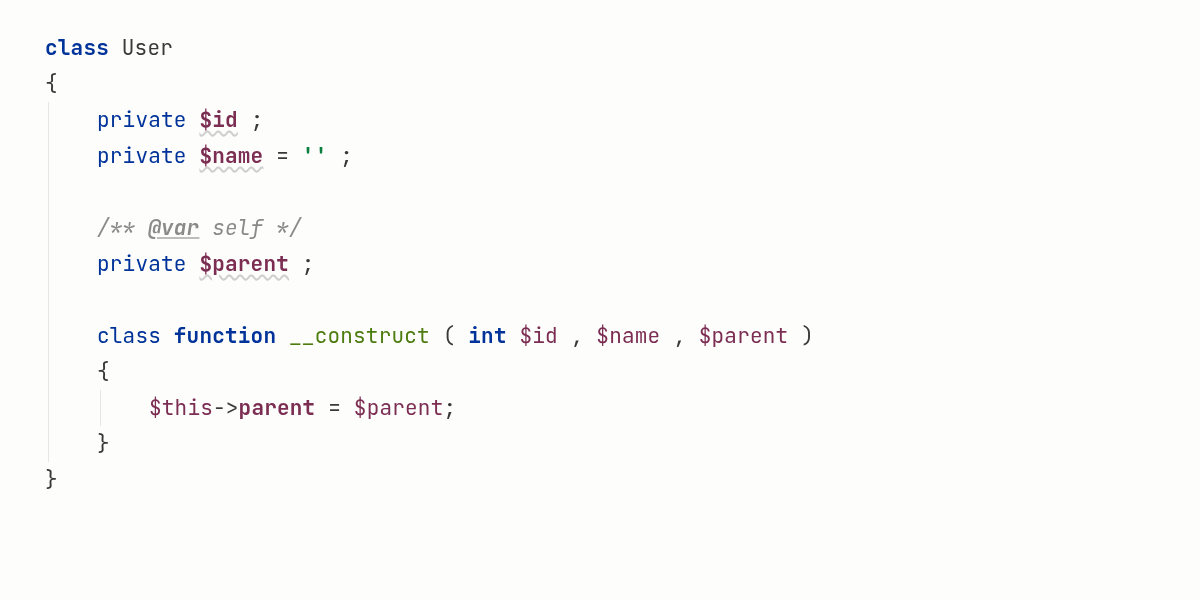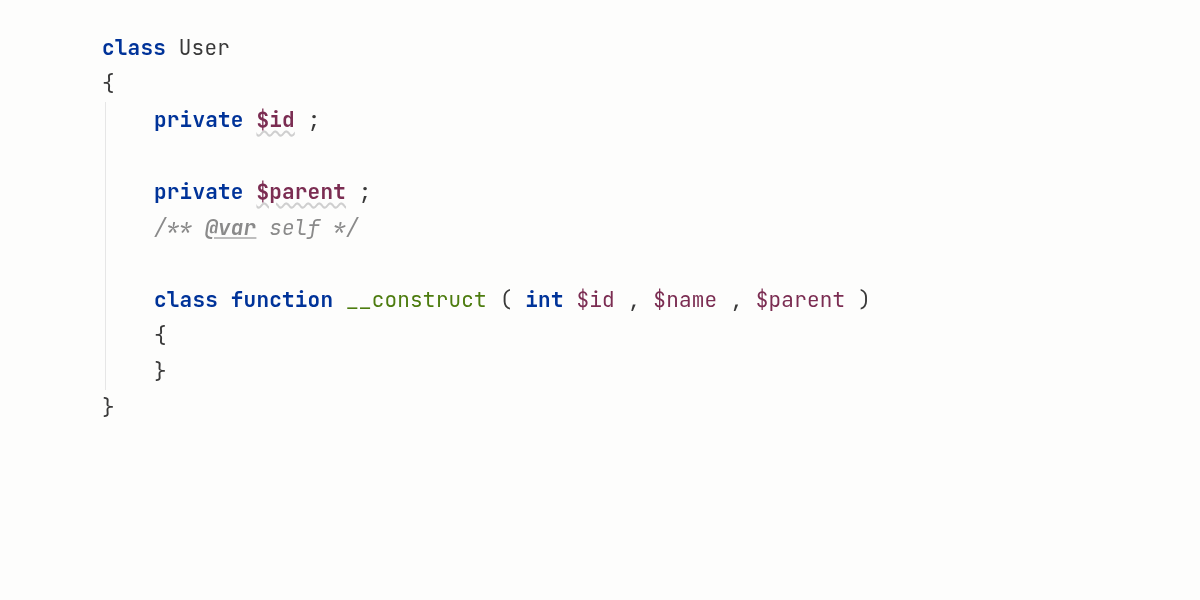--- a/index.html
+++ b/index.html
@@ -8,40 +8,40 @@
     width: 1200px;
     height: 600px;
     background: #fdfdfc;
     overflow: hidden;
   }
   .editor {
     font-family: "JetBrains Mono", "Fira Code", ui-monospace, SFMono-Regular,
                  Menlo, Consolas, monospace;
     font-size: 21px;
     line-height: 36px;
-    padding: 30px 0 0 102px;
+    padding: 30px 0 0 45px;
     color: #393939;
     white-space: nowrap;
     letter-spacing: 0.2px;
     font-variant-ligatures: none;
   }
   .line { position: relative; height: 36px; }
 
   
   .guide {
     position: absolute;
     top: 0;
     width: 1px;
     height: 36px;
     background: #e6e6e6;
   }
 
   
   .tk-keyword    { color: #003399; font-weight: 700; }
-  .tk-modifier   { color: #003399; font-weight: 700; }
+  .tk-modifier   { color: #003399; font-weight: 400; }
   .tk-classname  { color: #393939; }
   .tk-var        { color: #7b2d52; font-weight: 700; }
   .tk-var-plain  { color: #7b2d52; }
   .tk-punct      { color: #393939; }
   .tk-op         { color: #393939; }
   .tk-string     { color: #0a7f3f; font-weight: 700; }
   .tk-func       { color: #4d7c0f; }
   .tk-type       { color: #003399; font-weight: 700; }
   .tk-param      { color: #7b2d52; }
   .tk-field      { color: #7b2d52; font-weight: 700; }
@@ -83,38 +83,48 @@
 
   <div class="line">
     <span class="guide" style="left:3px"></span>
     <span class="ind1"></span>
     <span class="tk-modifier">private</span>
     <span> </span>
     <span class="tk-var wavy">$id</span>
     <span class="tk-punct">;</span>
   </div>
 
+  <div class="line">
+    <span class="guide" style="left:3px"></span>
+    <span class="ind1"></span>
+    <span class="tk-modifier">private</span>
+    <span> </span>
+    <span class="tk-var wavy">$name</span>
+    <span class="tk-op"> = </span>
+    <span class="tk-string">''</span>
+    <span class="tk-punct">;</span>
+  </div>
 
   <div class="line">
     <span class="guide" style="left:3px"></span>
+  </div>
+
+  <div class="line">
+    <span class="guide" style="left:3px"></span>
+    <span class="ind1"></span>
+    <span class="tk-comment">/** </span><span class="tk-annot">@var</span><span class="tk-self"> self </span><span class="tk-comment">*/</span>
   </div>
 
   <div class="line">
     <span class="guide" style="left:3px"></span>
     <span class="ind1"></span>
     <span class="tk-modifier">private</span>
     <span> </span>
     <span class="tk-var wavy">$parent</span>
     <span class="tk-punct">;</span>
-  </div>
-
-  <div class="line">
-    <span class="guide" style="left:3px"></span>
-    <span class="ind1"></span>
-    <span class="tk-comment">/** </span><span class="tk-annot">@var</span><span class="tk-self"> self </span><span class="tk-comment">*/</span>
   </div>
 
   <div class="line">
     <span class="guide" style="left:3px"></span>
   </div>
 
   <div class="line">
     <span class="guide" style="left:3px"></span>
     <span class="ind1"></span>
     <span class="tk-modifier">class</span>
@@ -134,20 +144,26 @@
   </div>
 
   <div class="line">
     <span class="guide" style="left:3px"></span>
     <span class="ind1"></span>
     <span class="tk-punct">{</span>
   </div>
 
 
 
+  <div class="line">
+    <span class="guide" style="left:3px"></span>
+    <span class="guide" style="left:55px"></span>
+    <span class="ind2"></span>
+    <span class="tk-var-plain">$this</span><span class="tk-op">-&gt;</span><span class="tk-field">parent</span><span class="tk-op"> = </span><span class="tk-param">$parent</span><span class="tk-punct">;</span>
+  </div>
 
   <div class="line">
     <span class="guide" style="left:3px"></span>
     <span class="ind1"></span>
     <span class="tk-punct">}</span>
   </div>
 
   <div class="line">
     <span class="tk-punct">}</span>
   </div>

